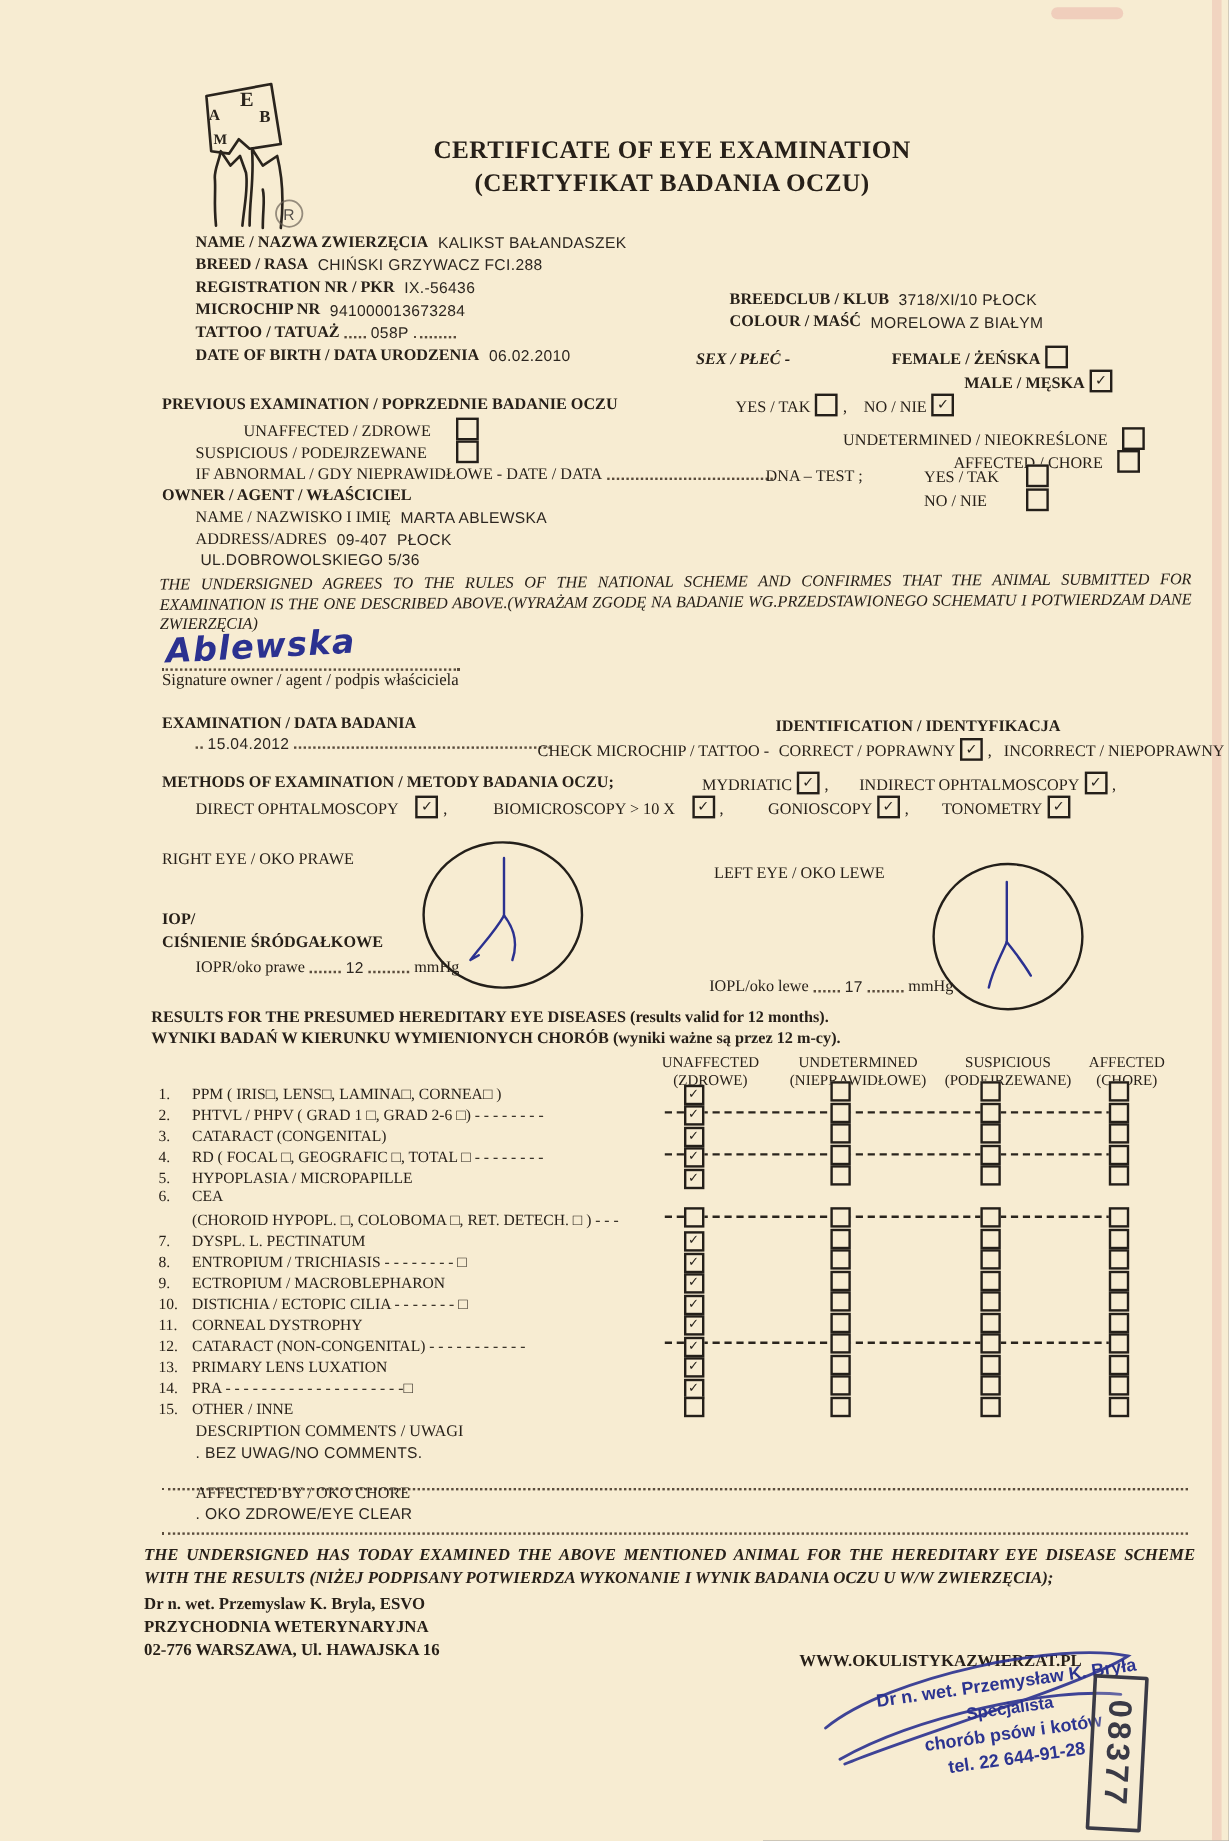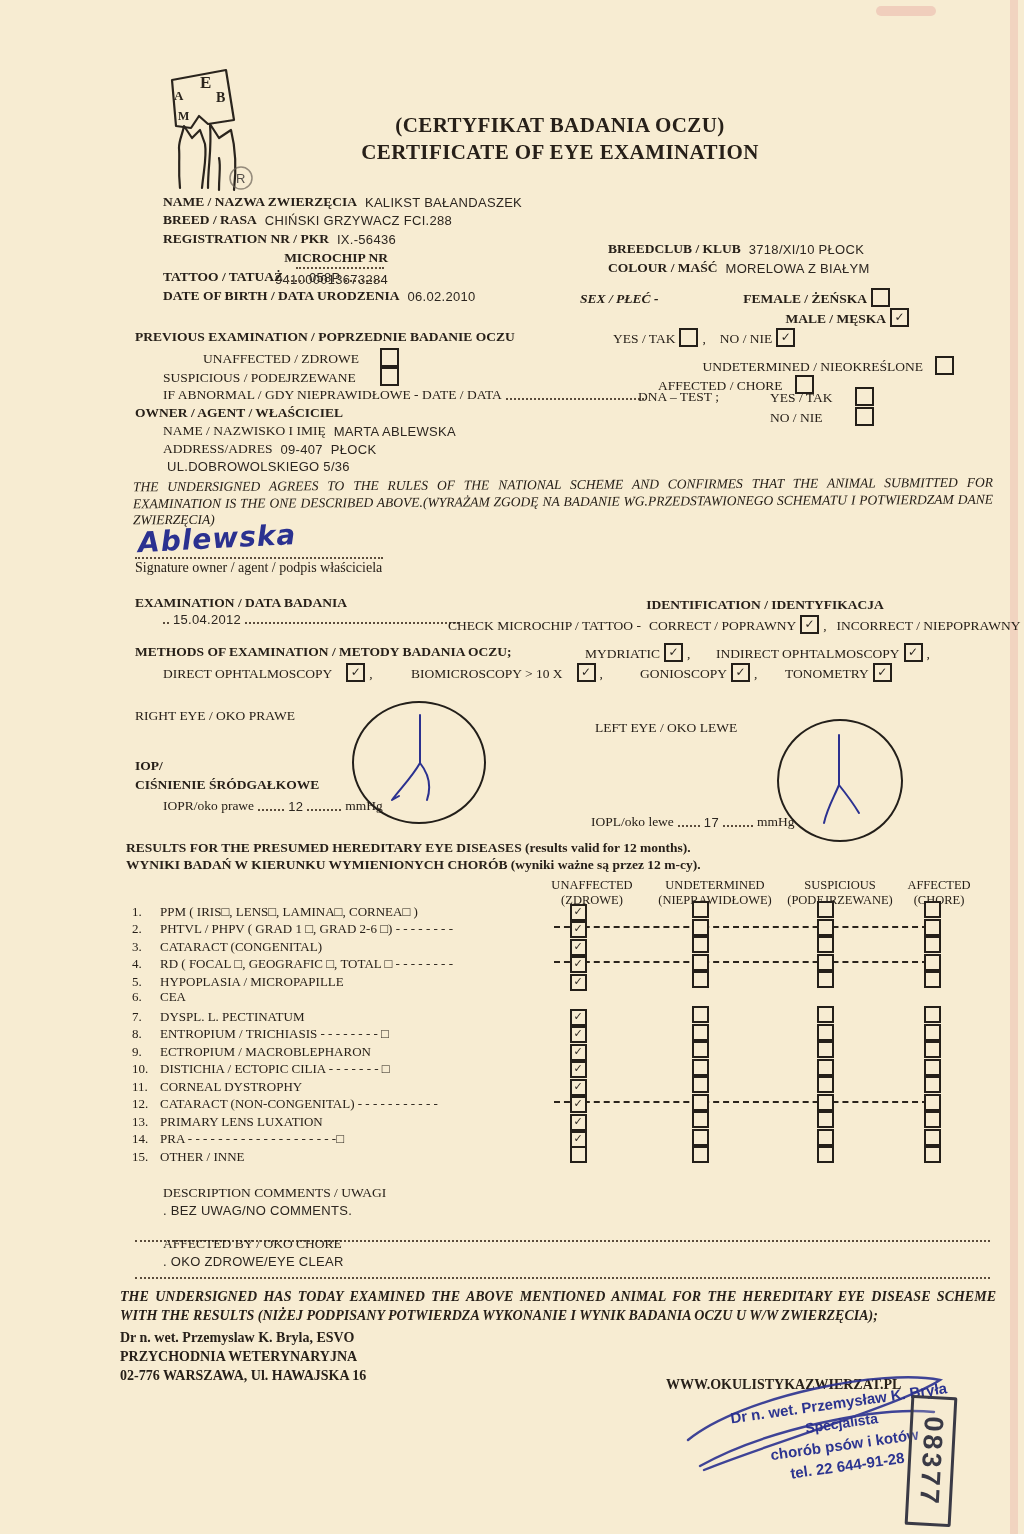--- a/index.html
+++ b/index.html
@@ -72,43 +72,43 @@
       <text x="28" y="36" font-size="13">A</text>
       <text x="54" y="24" font-size="17">E</text>
       <text x="70" y="38" font-size="14">B</text>
       <text x="32" y="56" font-size="12">M</text>
     </g>
     <circle cx="95" cy="114" r="11" fill="none" stroke="#6b6257" stroke-width="1.5" opacity=".7"></circle>
     <text x="90" y="119" font-size="13" fill="#55504a" font-family="Liberation Sans,sans-serif">R</text>
   </svg>
 
   <div class="title">
+    <div>CERTIFICATE OF EYE EXAMINATION</div>
     <div>(CERTYFIKAT BADANIA OCZU)</div>
-    <div>CERTIFICATE OF EYE EXAMINATION</div>
   </div>
 
   <div class="line" style="left:135px;top:194px;right:990px;">
     <span class="lb">NAME / NAZWA ZWIERZĘCIA</span>
     <i class="dots" style="width:18px;"></i>
     <span class="val">KALIKST BAŁANDASZEK</span>
     <i class="fill"></i>
   </div>
   <div class="line" style="left:135px;top:212px;right:990px;">
     <span class="lb">BREED / RASA</span>
     <i class="dots" style="width:108px;"></i>
     <span class="val">CHIŃSKI GRZYWACZ FCI.288</span>
     <i class="fill"></i>
   </div>
   <div class="line" style="left:135px;top:231px;right:640px;">
     <span class="lb">REGISTRATION NR / PKR</span>
     <i class="dots" style="width:22px;"></i>
     <span class="val">IX.-56436</span>
     <i class="fill"></i>
   </div>
-  <div class="line" style="left:135px;top:250px;right:636px;flex-direction:column;">
+  <div class="line" style="left:135px;top:250px;right:660px;">
     <span class="lb">MICROCHIP NR</span>
     <i class="dots" style="width:88px;"></i>
     <span class="val">941000013673284</span>
     <i class="fill"></i>
   </div>
   <div class="line" style="left:135px;top:269px;right:640px;">
     <span class="lb">TATTOO / TATUAŻ</span>
     <i class="dots" style="width:18px;"></i>
     <span class="val">058P</span>
     <i class="fill"></i>
@@ -131,21 +131,21 @@
     <i class="dots" style="width:26px;"></i>
     <span class="val">MORELOWA Z BIAŁYM</span>
     <i class="fill"></i>
   </div>
 
   <span class="abs lb" style="left:580px;top:291px;font-style:italic;">SEX / PŁEĆ -</span>
   <div class="line" style="left:688px;top:288px;width:178px;justify-content:flex-end;">
     <span class="lb">FEMALE / ŻEŃSKA</span>
     <span class="cb"></span>
   </div>
-  <div class="line" style="left:707px;top:308px;width:178px;justify-content:flex-end;">
+  <div class="line" style="left:725px;top:308px;width:178px;justify-content:flex-end;">
     <span class="lb">MALE / MĘSKA</span>
     <span class="cb">✓</span>
   </div>
 
   <span class="abs lb" style="left:135px;top:329px;">PREVIOUS EXAMINATION / POPRZEDNIE BADANIE OCZU</span>
   <div class="line" style="left:585px;top:328px;">
     <span>YES / TAK</span>
     <span class="cb"></span>
     <span>,</span>
     <span style="width:14px;"></span>
@@ -157,21 +157,21 @@
     <span class="cb"></span>
   </div>
   <div class="line" style="left:135px;top:367px;width:240px;justify-content:space-between;">
     <span>SUSPICIOUS / PODEJRZEWANE</span>
     <span class="cb"></span>
   </div>
   <div class="line" style="left:600px;top:356px;width:330px;justify-content:flex-end;">
     <span>UNDETERMINED / NIEOKREŚLONE</span>
     <span class="cb" style="margin-left:12px;"></span>
   </div>
-  <div class="line" style="left:630px;top:375px;width:330px;justify-content:flex-start;">
+  <div class="line" style="left:596px;top:375px;width:330px;justify-content:flex-end;">
     <span>AFFECTED / CHORE</span>
     <span class="cb" style="margin-left:12px;"></span>
   </div>
   <div class="line" style="left:135px;top:387px;width:485px;">
     <span>IF ABNORMAL / GDY NIEPRAWIDŁOWE - DATE / DATA</span>
     <i class="fill"></i>
   </div>
   <span class="abs" style="left:638px;top:389px;">DNA – TEST ;</span>
   <div class="line" style="left:742px;top:387px;width:108px;justify-content:space-between;">
     <span>YES / TAK</span>
@@ -360,20 +360,29 @@
     </div>
     <div class="trow">
       <span class="tnum">6.</span>
       <span class="tlabel">CEA</span>
       <span class="tcell"></span>
         <span class="tcell"></span>
         <span class="tcell"></span>
         <span class="tcell"></span>
     </div>
     <div class="trow">
+      <i class="dspan"></i>
+      <span class="tnum"></span>
+      <span class="tlabel">(CHOROID HYPOPL. □, COLOBOMA □, RET. DETECH. □ )  - - -</span>
+      <span class="tcell"><span class="cb"></span></span>
+      <span class="tcell"><span class="cb"></span></span>
+      <span class="tcell"><span class="cb"></span></span>
+      <span class="tcell"><span class="cb"></span></span>
+    </div>
+    <div class="trow">
       <span class="tnum">7.</span>
       <span class="tlabel">DYSPL. L. PECTINATUM</span>
       <span class="tcell"><span class="cb">✓</span></span>
       <span class="tcell"><span class="cb"></span></span>
       <span class="tcell"><span class="cb"></span></span>
       <span class="tcell"><span class="cb"></span></span>
     </div>
     <div class="trow">
       <span class="tnum">8.</span>
       <span class="tlabel">ENTROPIUM / TRICHIASIS  - - - - - - - -  □</span>

